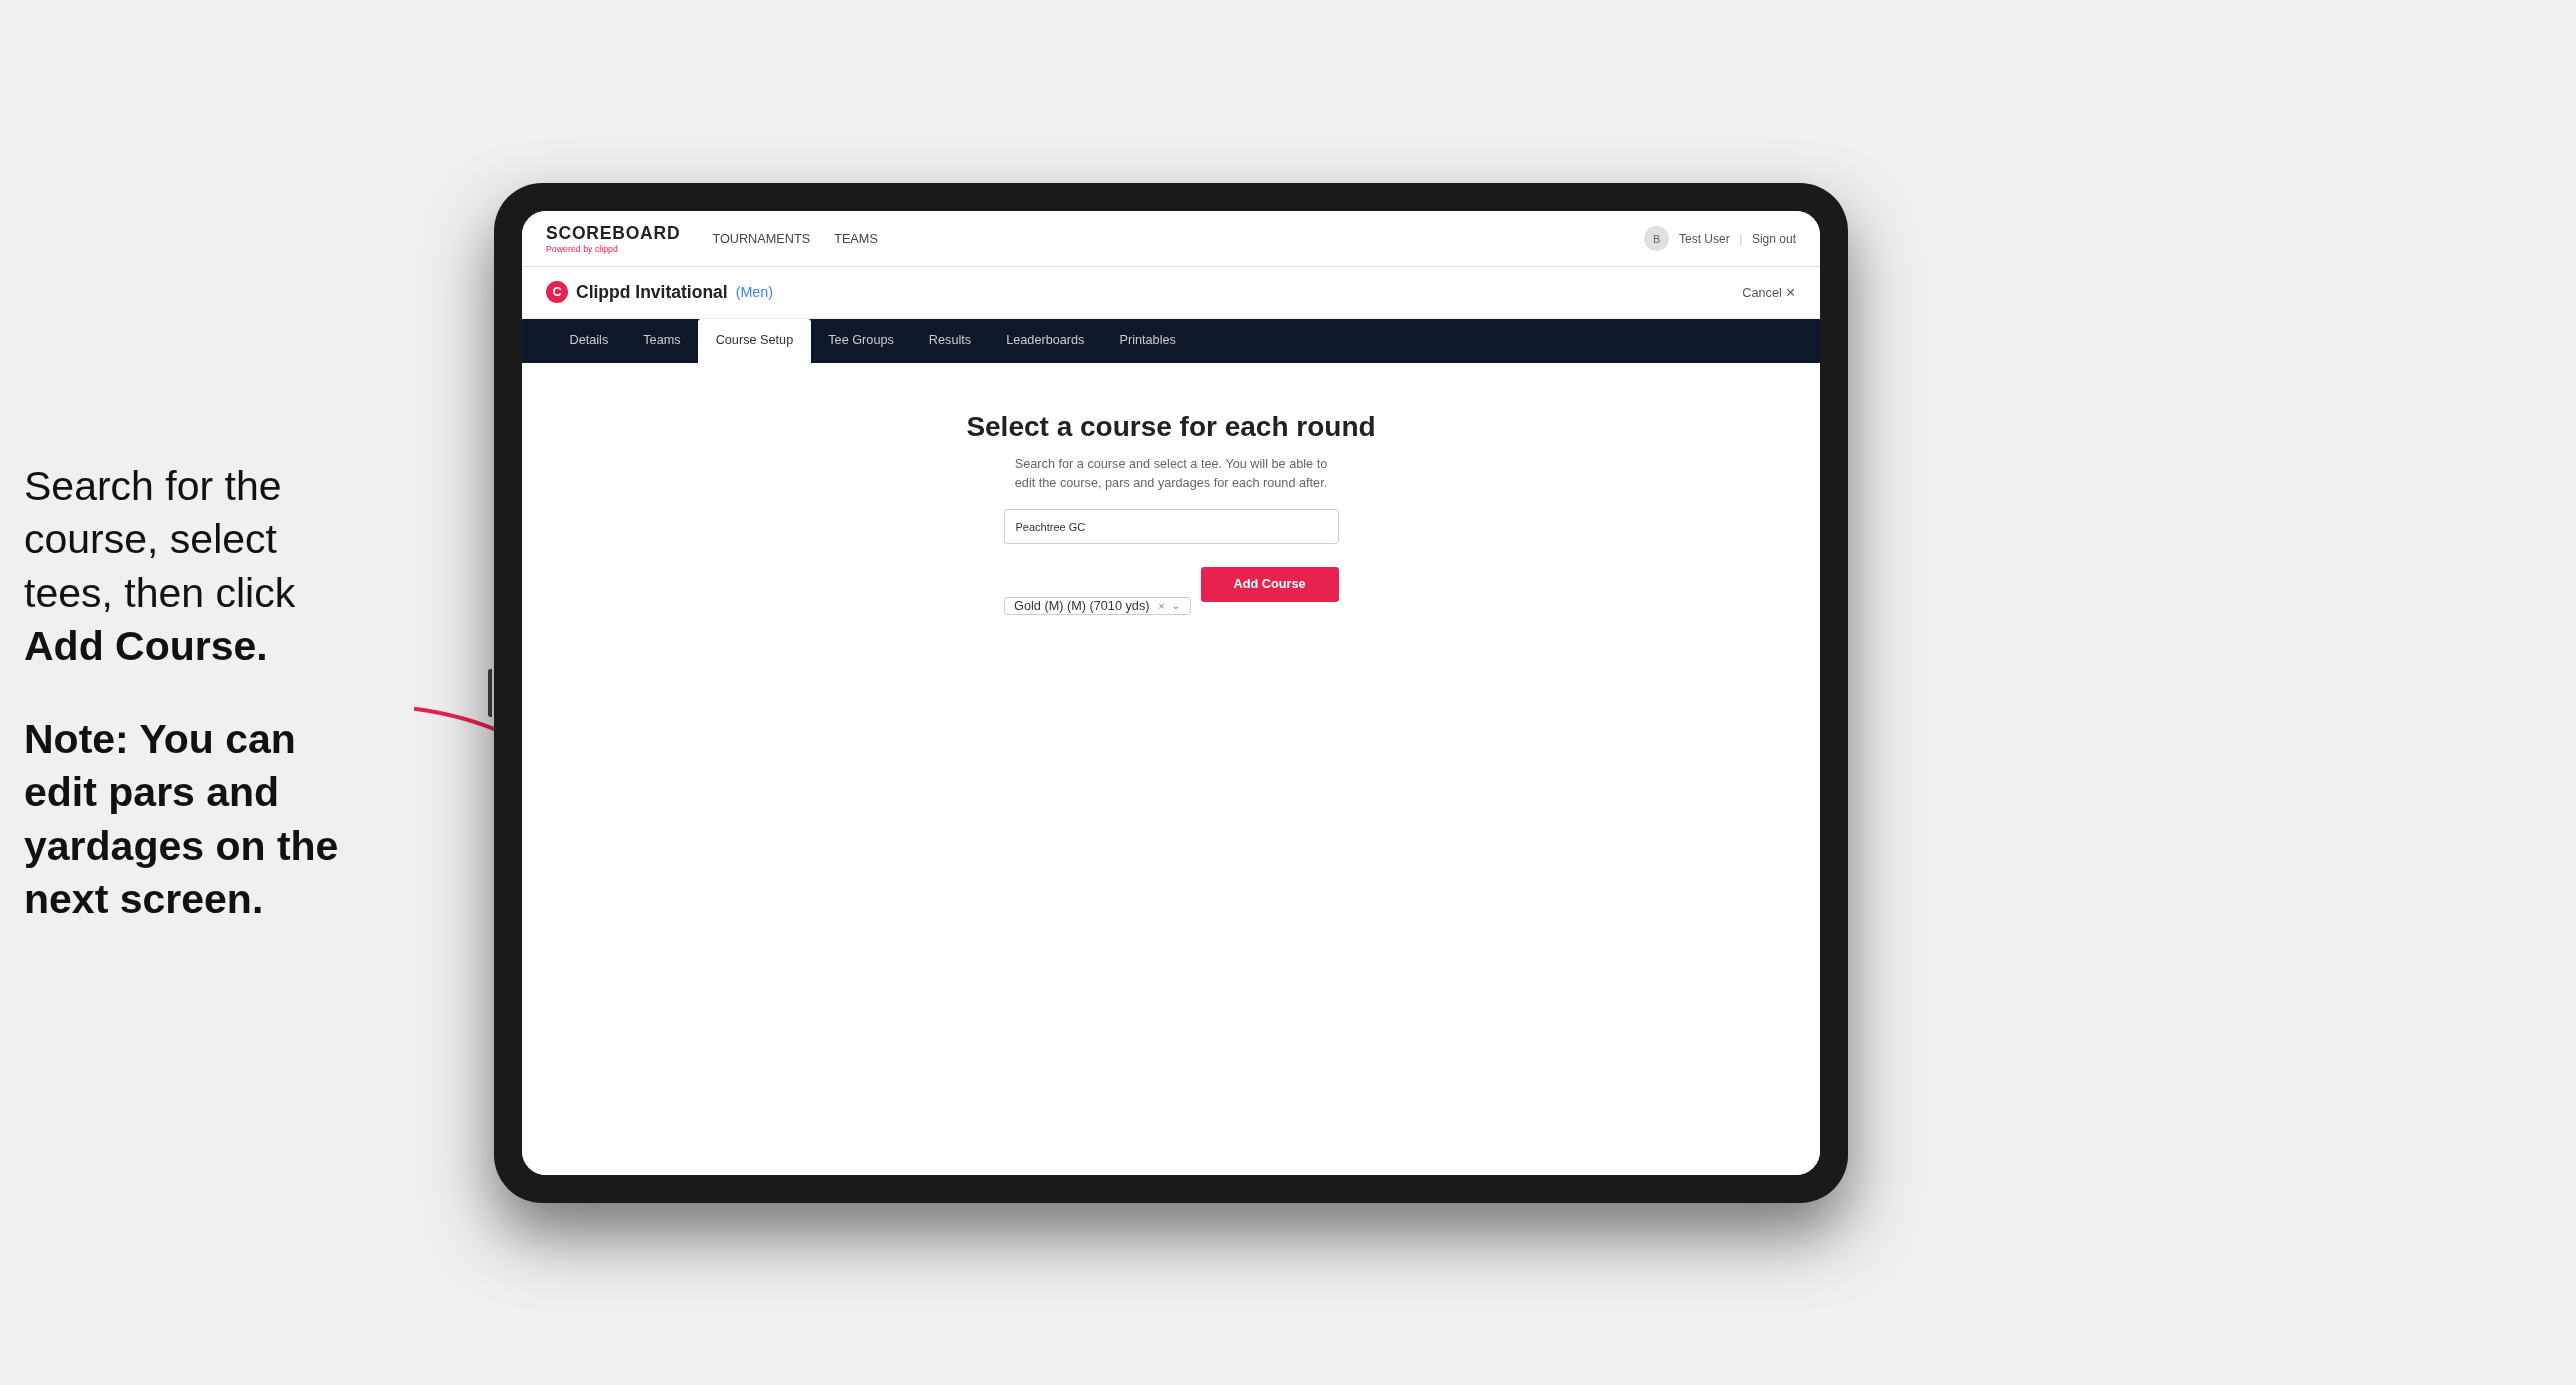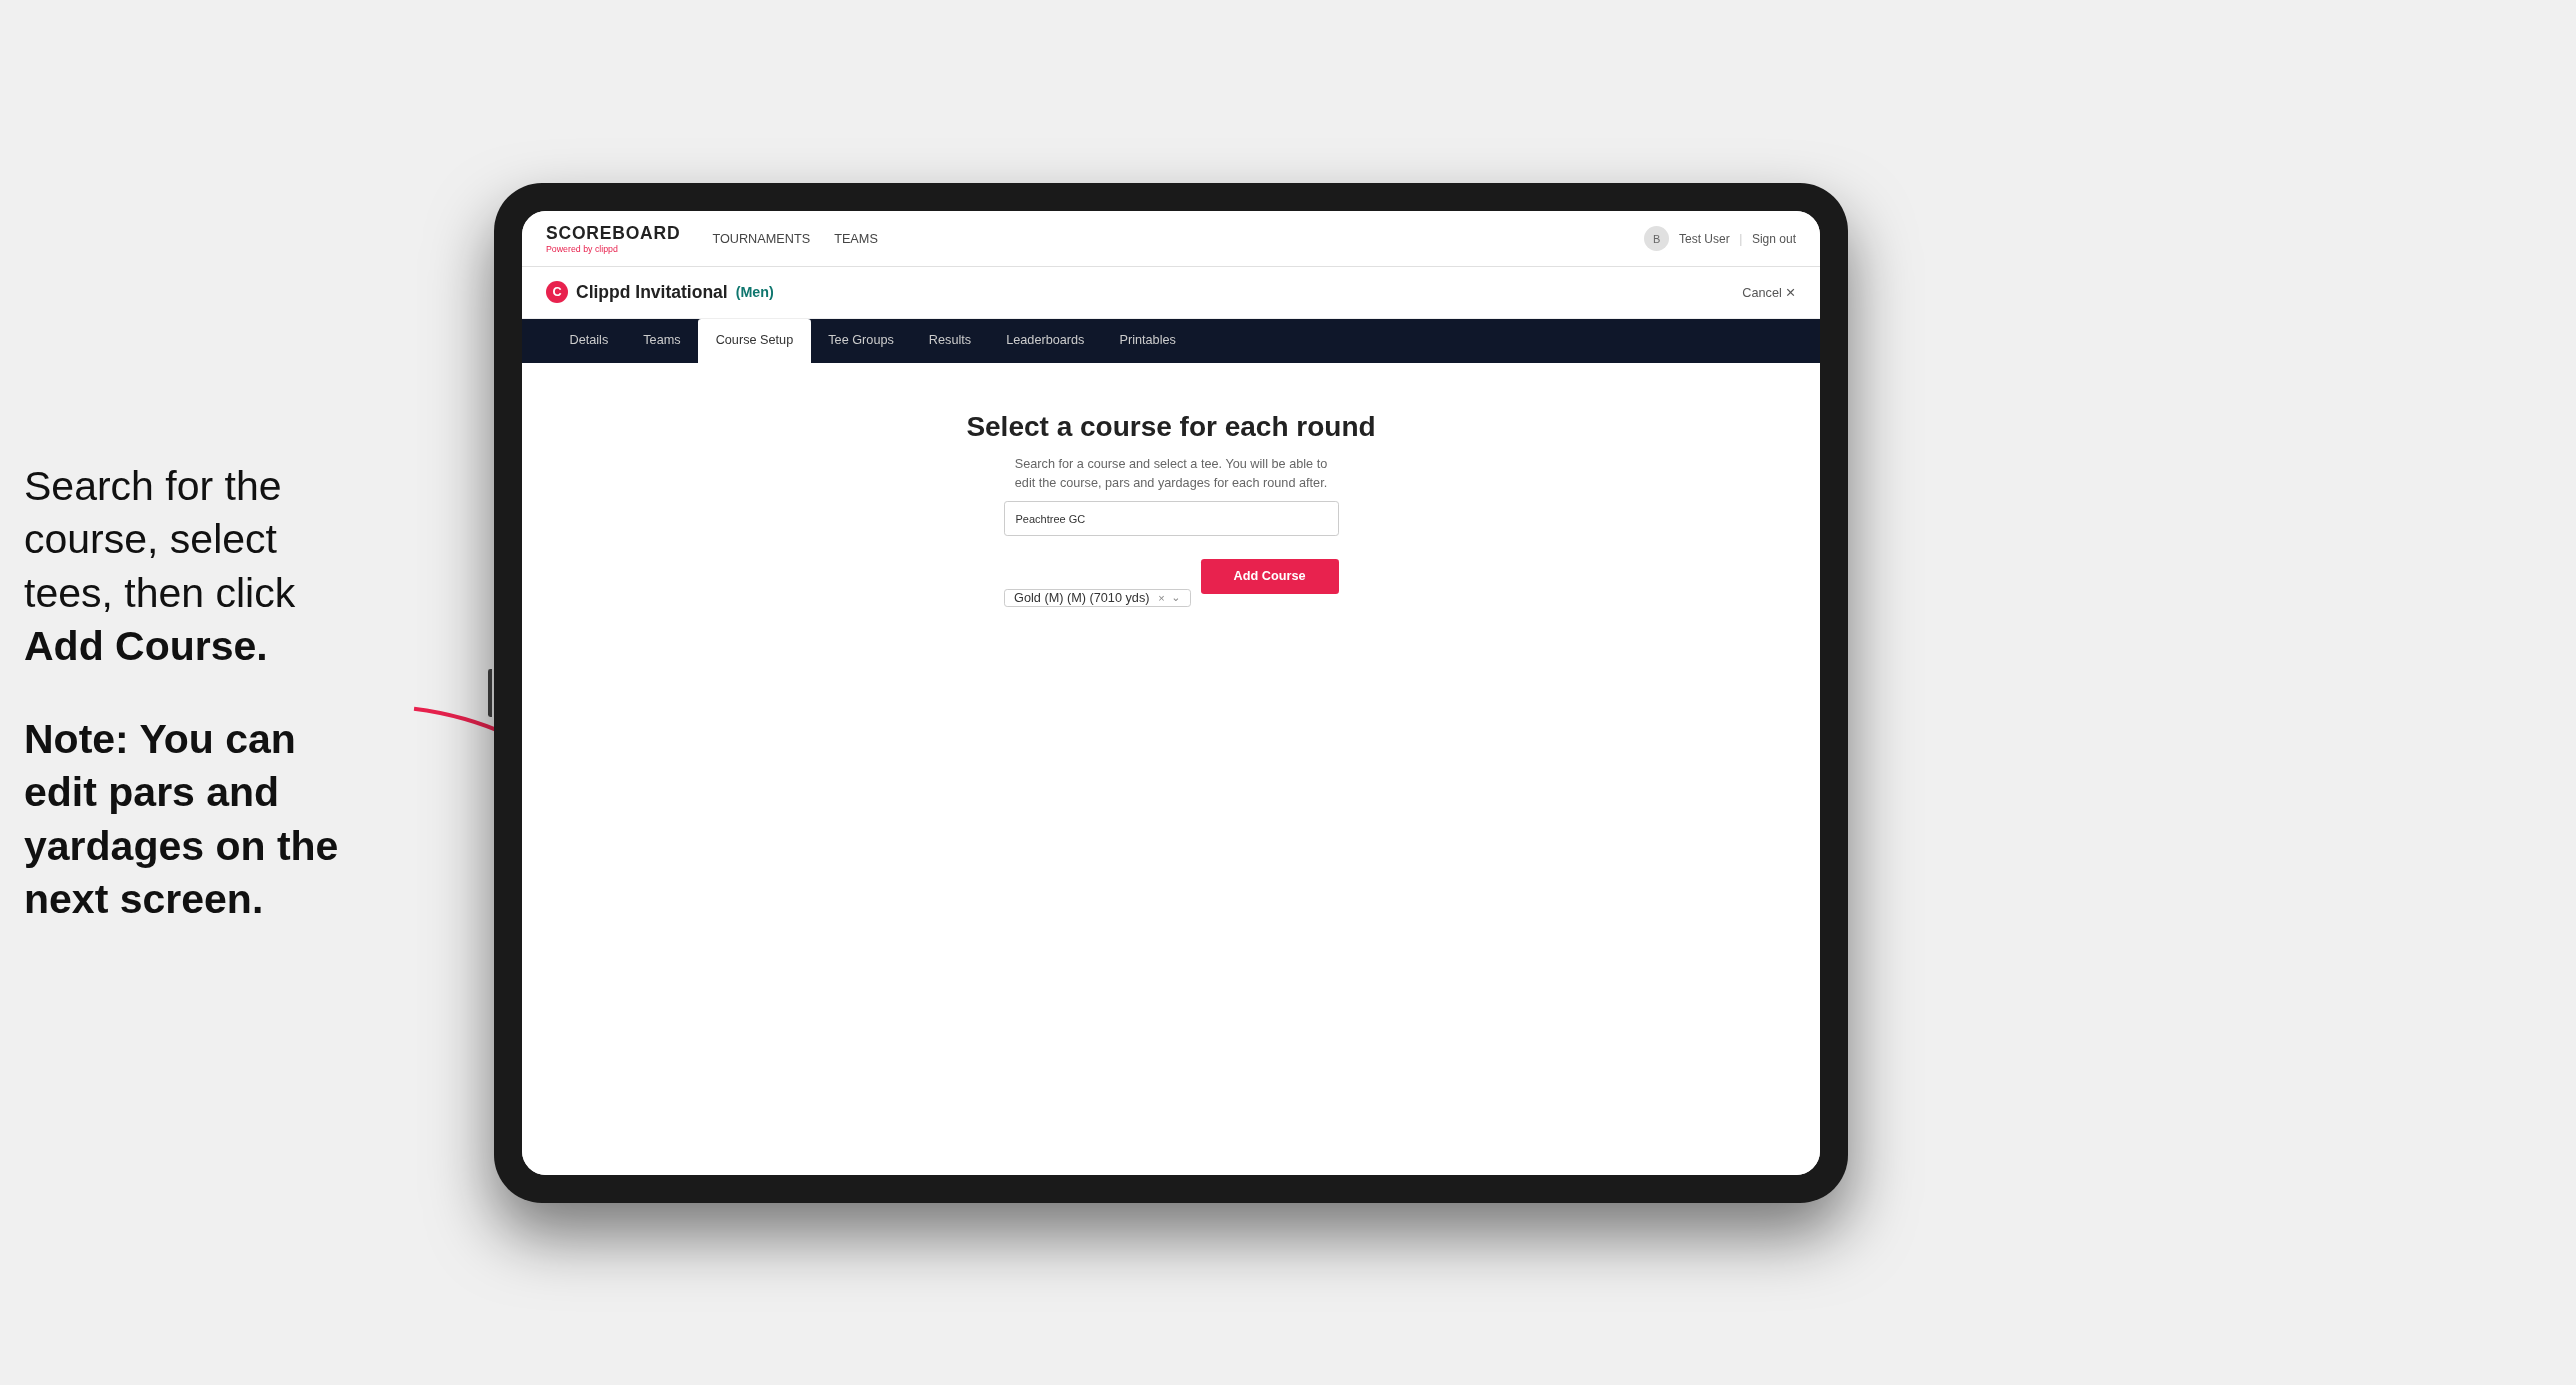--- a/index.html
+++ b/index.html
@@ -175,22 +175,22 @@
     }
 
     .tournament-name {
       font-size: 17.5px;
       font-weight: 600;
       color: #222;
     }
 
     .tournament-type {
       font-size: 14.3px;
-      color: #0f766e;
-      font-weight: 700;
+      color: #3b82f6;
+      font-weight: 400;
     }
 
     .cancel-btn {
       font-size: 12.7px;
       color: #555;
       cursor: pointer;
     }
 
     
     .tab-bar {
@@ -236,21 +236,21 @@
       color: #222;
       margin-bottom: 12.7px;
     }
 
     .course-setup-desc {
       font-size: 12.7px;
       color: #666;
       text-align: center;
       max-width: 335px;
       line-height: 1.5;
-      margin-bottom: 8px;
+      margin-bottom: 16px;
     }
 
     .course-search-input {
       width: 335px;
       height: 35px;
       border: 0.8px solid #ccc;
       border-radius: 3.2px;
       padding: 0 11px;
       font-size: 11px;
       color: #333;

